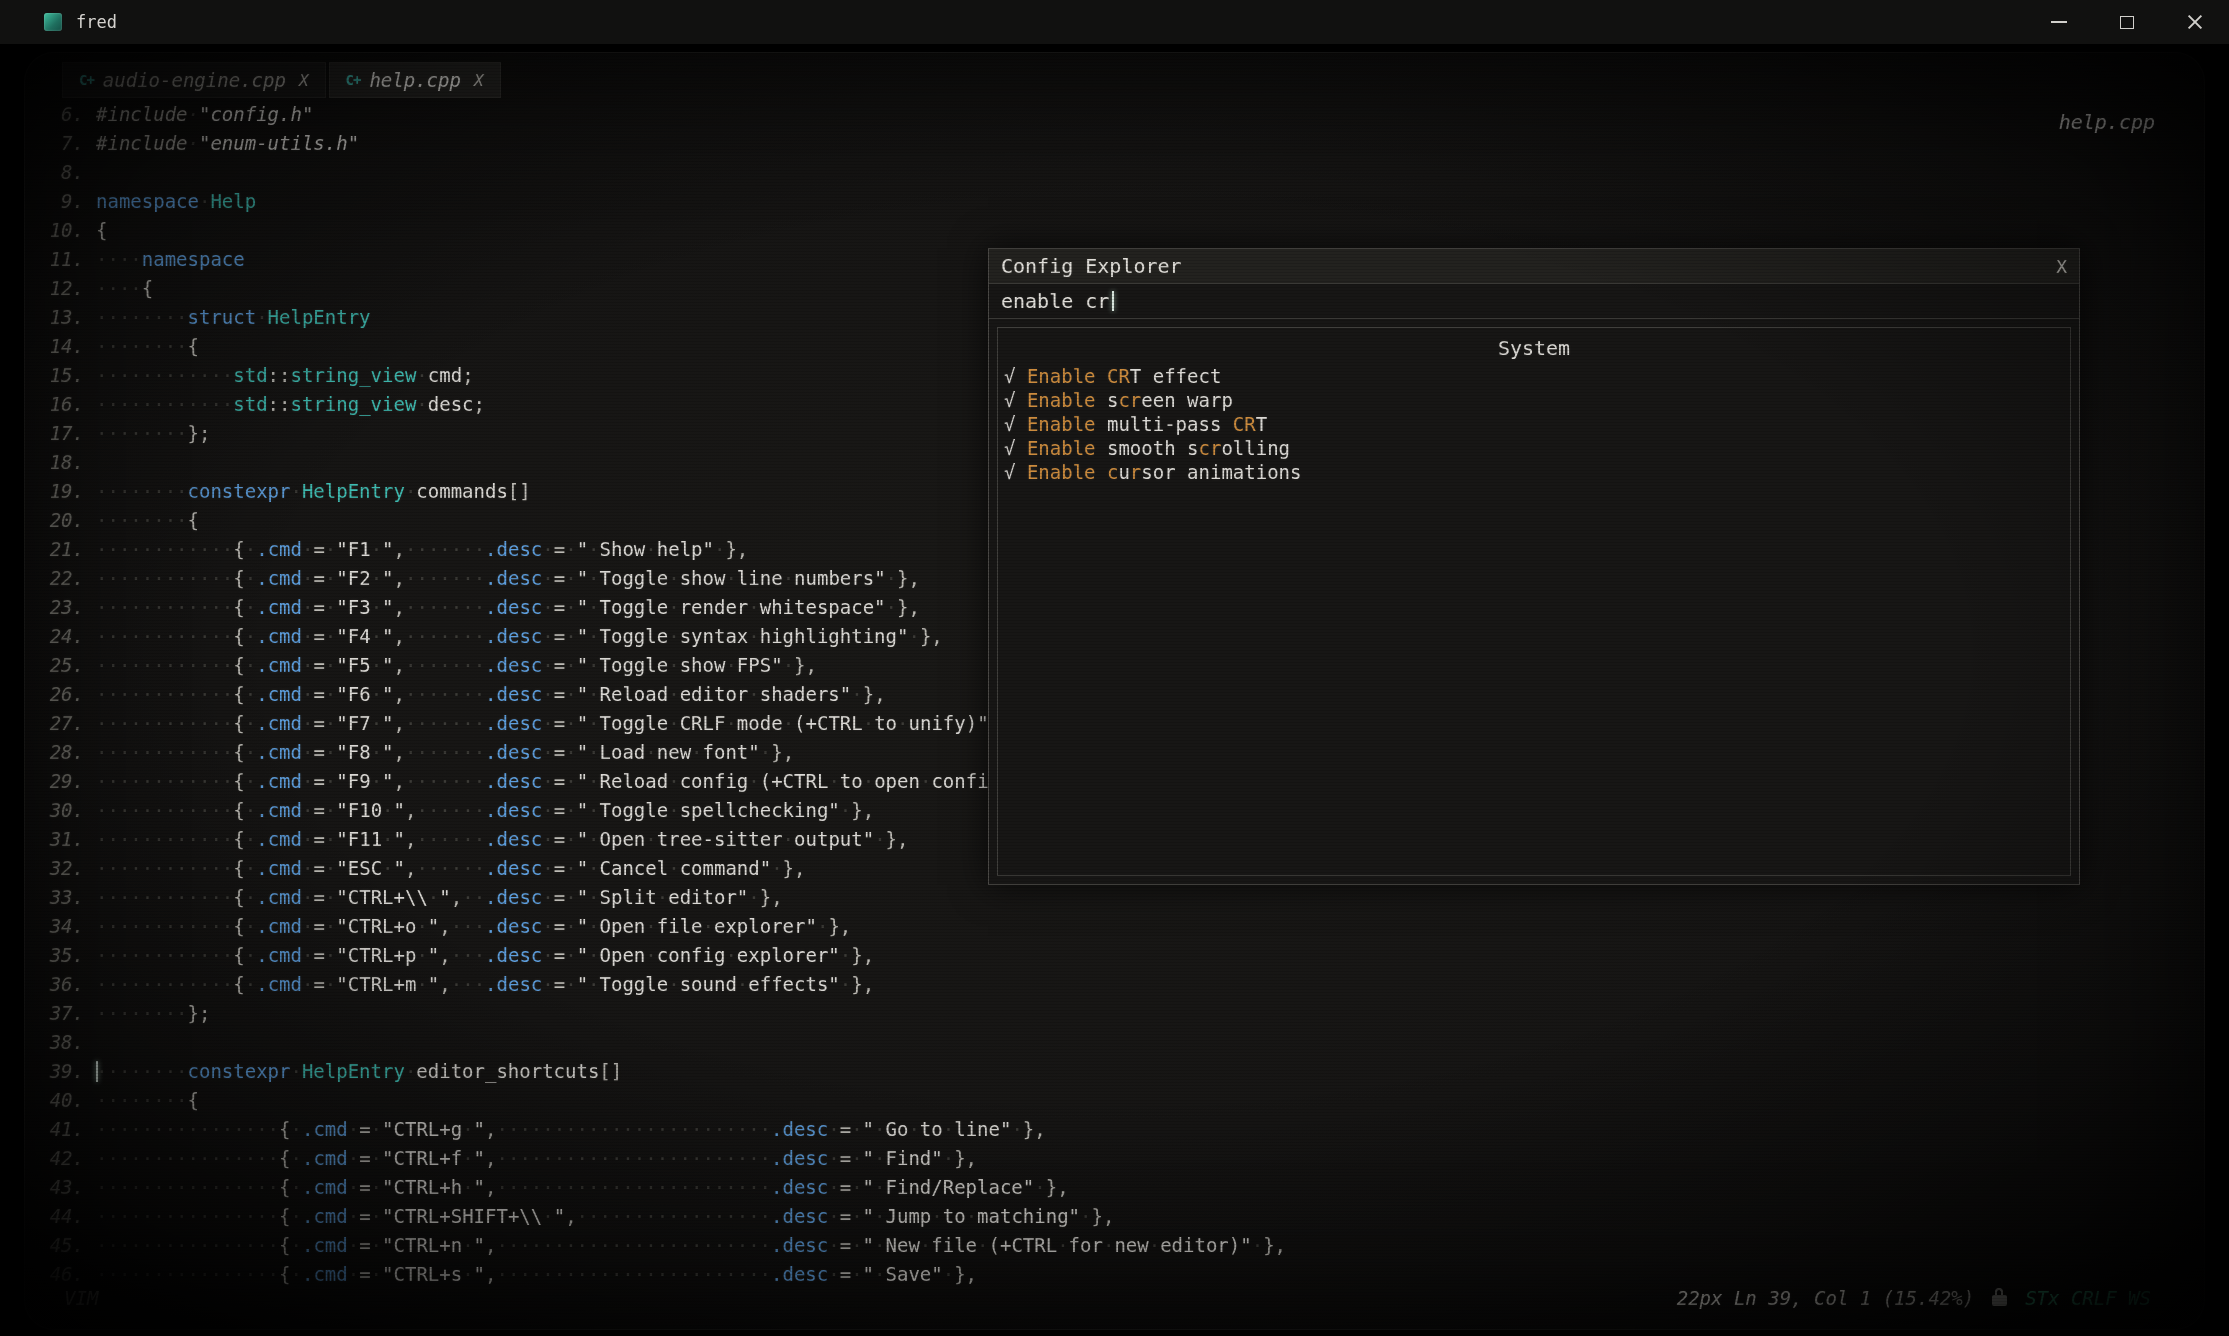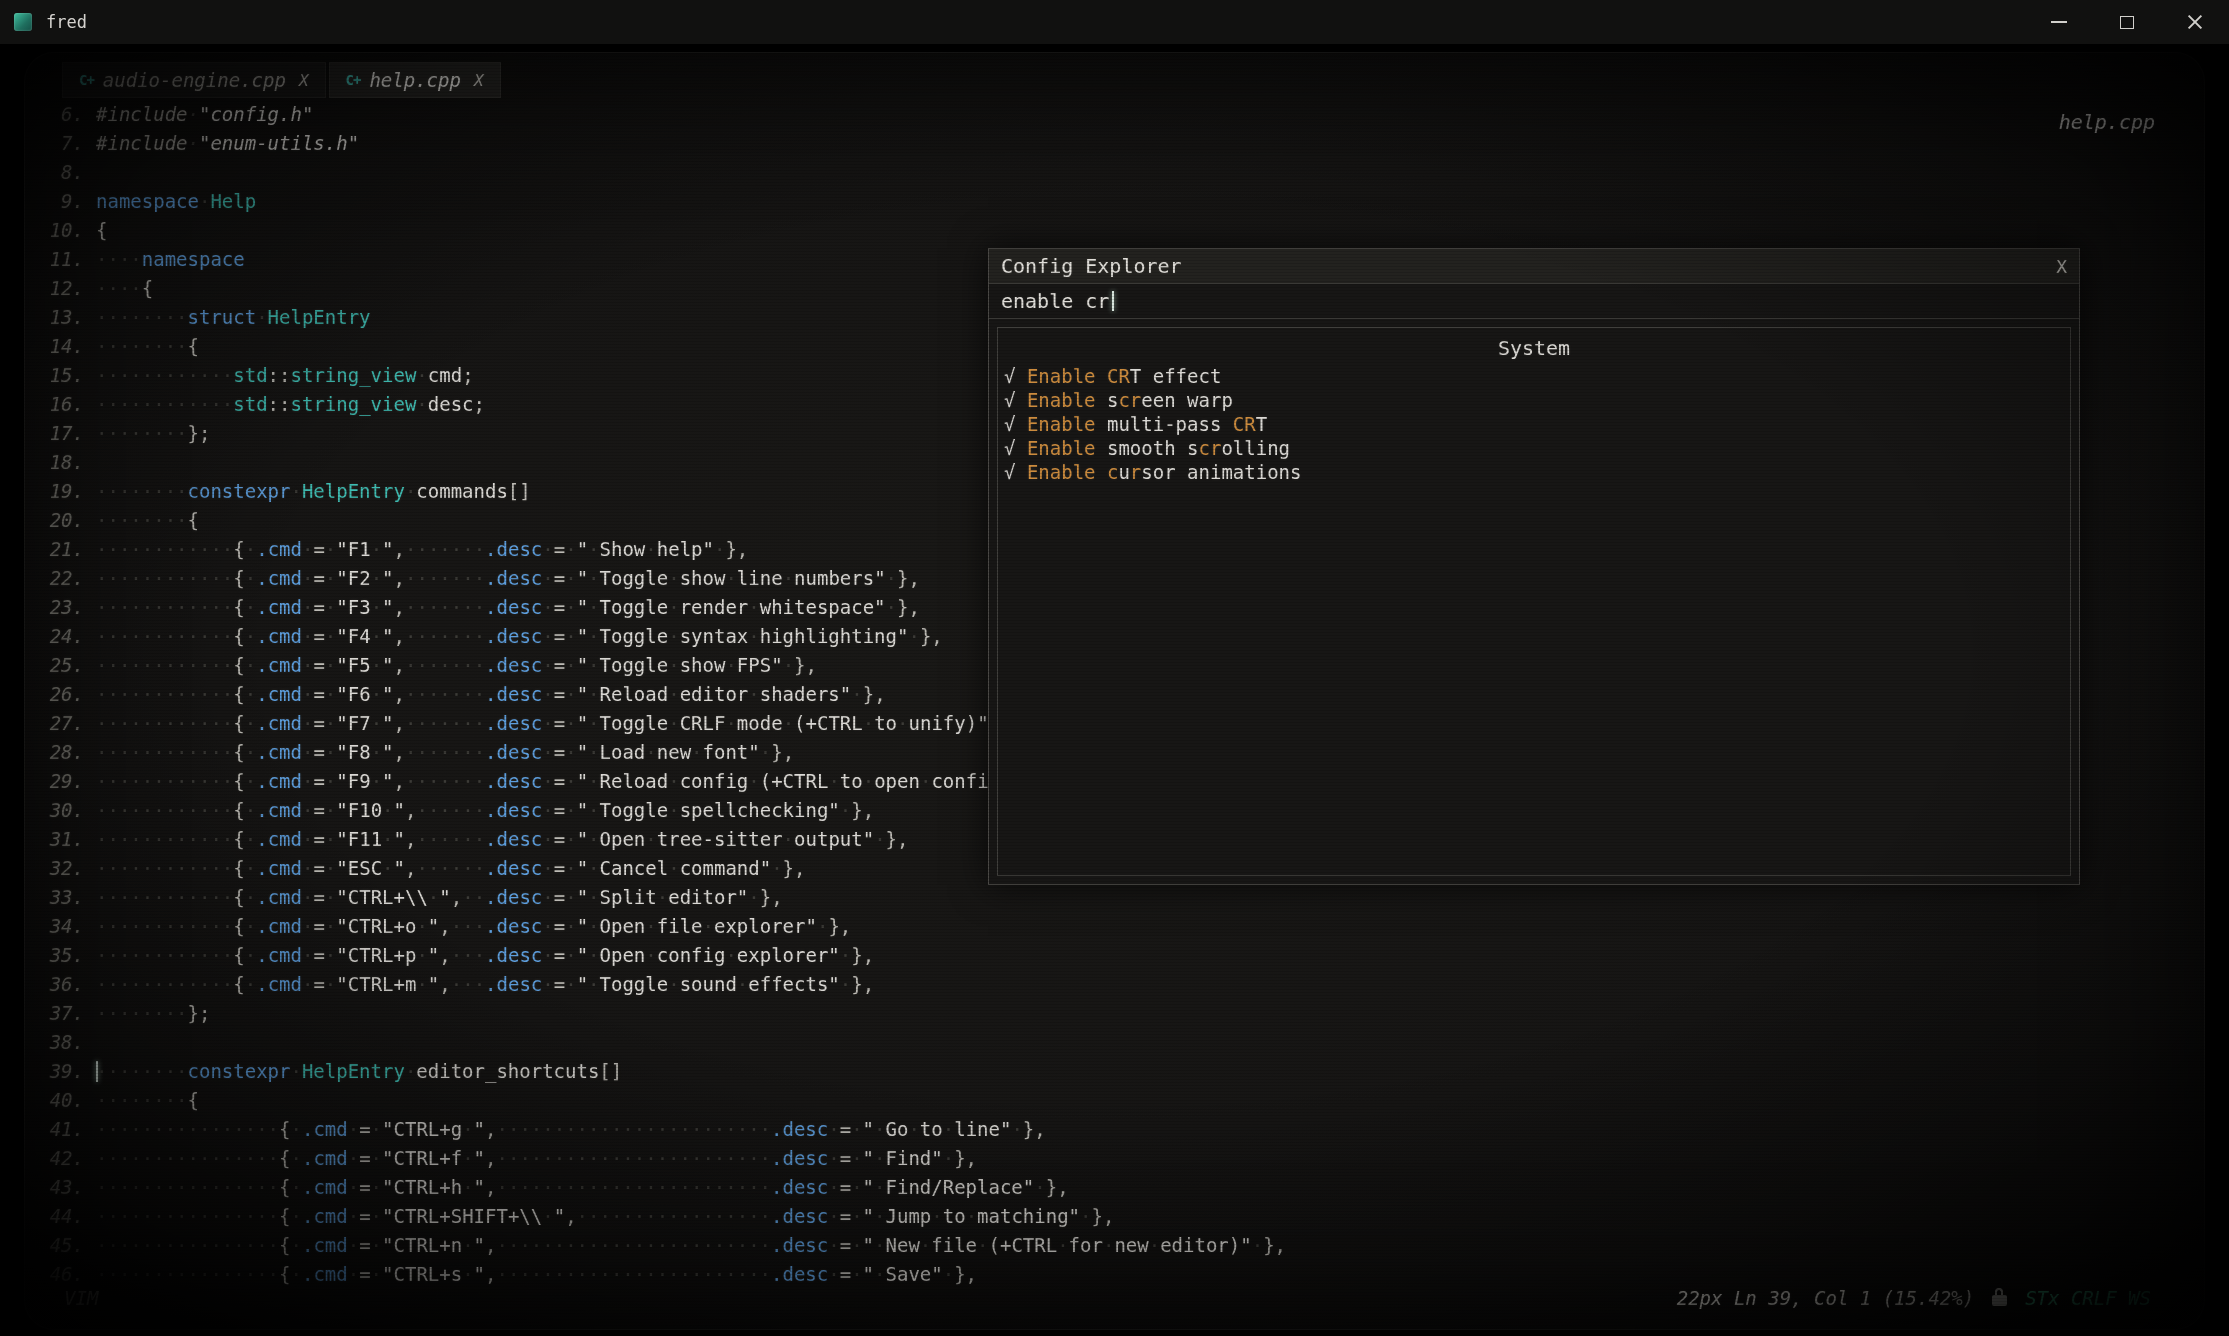--- a/index.html
+++ b/index.html
@@ -1,21 +1,21 @@
 <!DOCTYPE html>
 <html><head>
 <meta charset="utf-8">
 <style>
   html,body{margin:0;padding:0;background:#020202;}
   body{width:2229px;height:1336px;position:relative;overflow:hidden;
        font-family:"DejaVu Sans Mono",monospace;}
 
   
   .titlebar{position:absolute;top:0;left:0;right:0;height:44px;background:#111110;
-            display:flex;align-items:center;padding-left:14px;box-sizing:border-box;z-index:100;}
+            display:flex;align-items:center;padding-left:44px;box-sizing:border-box;z-index:100;}
   .app-icon{width:18px;height:18px;border-radius:3px;margin-right:14px;
             background:linear-gradient(135deg,#3fbf9f 0%,#1f6f5f 60%,#145046 100%);
             box-shadow:inset 0 0 2px rgba(255,255,255,.35);}
   .app-title{color:#d5d3cf;font-size:17px;}
   .win-controls{margin-left:auto;display:flex;height:100%;}
   .win-btn{width:68px;height:44px;background:none;border:none;display:flex;
            align-items:center;justify-content:center;cursor:default;}
   .glyph-min{width:16px;height:2px;background:#d2d0cc;}
   .glyph-max{width:14px;height:13px;border:1.5px solid #d2d0cc;box-sizing:border-box;}
   .glyph-close{position:relative;width:16px;height:16px;}

